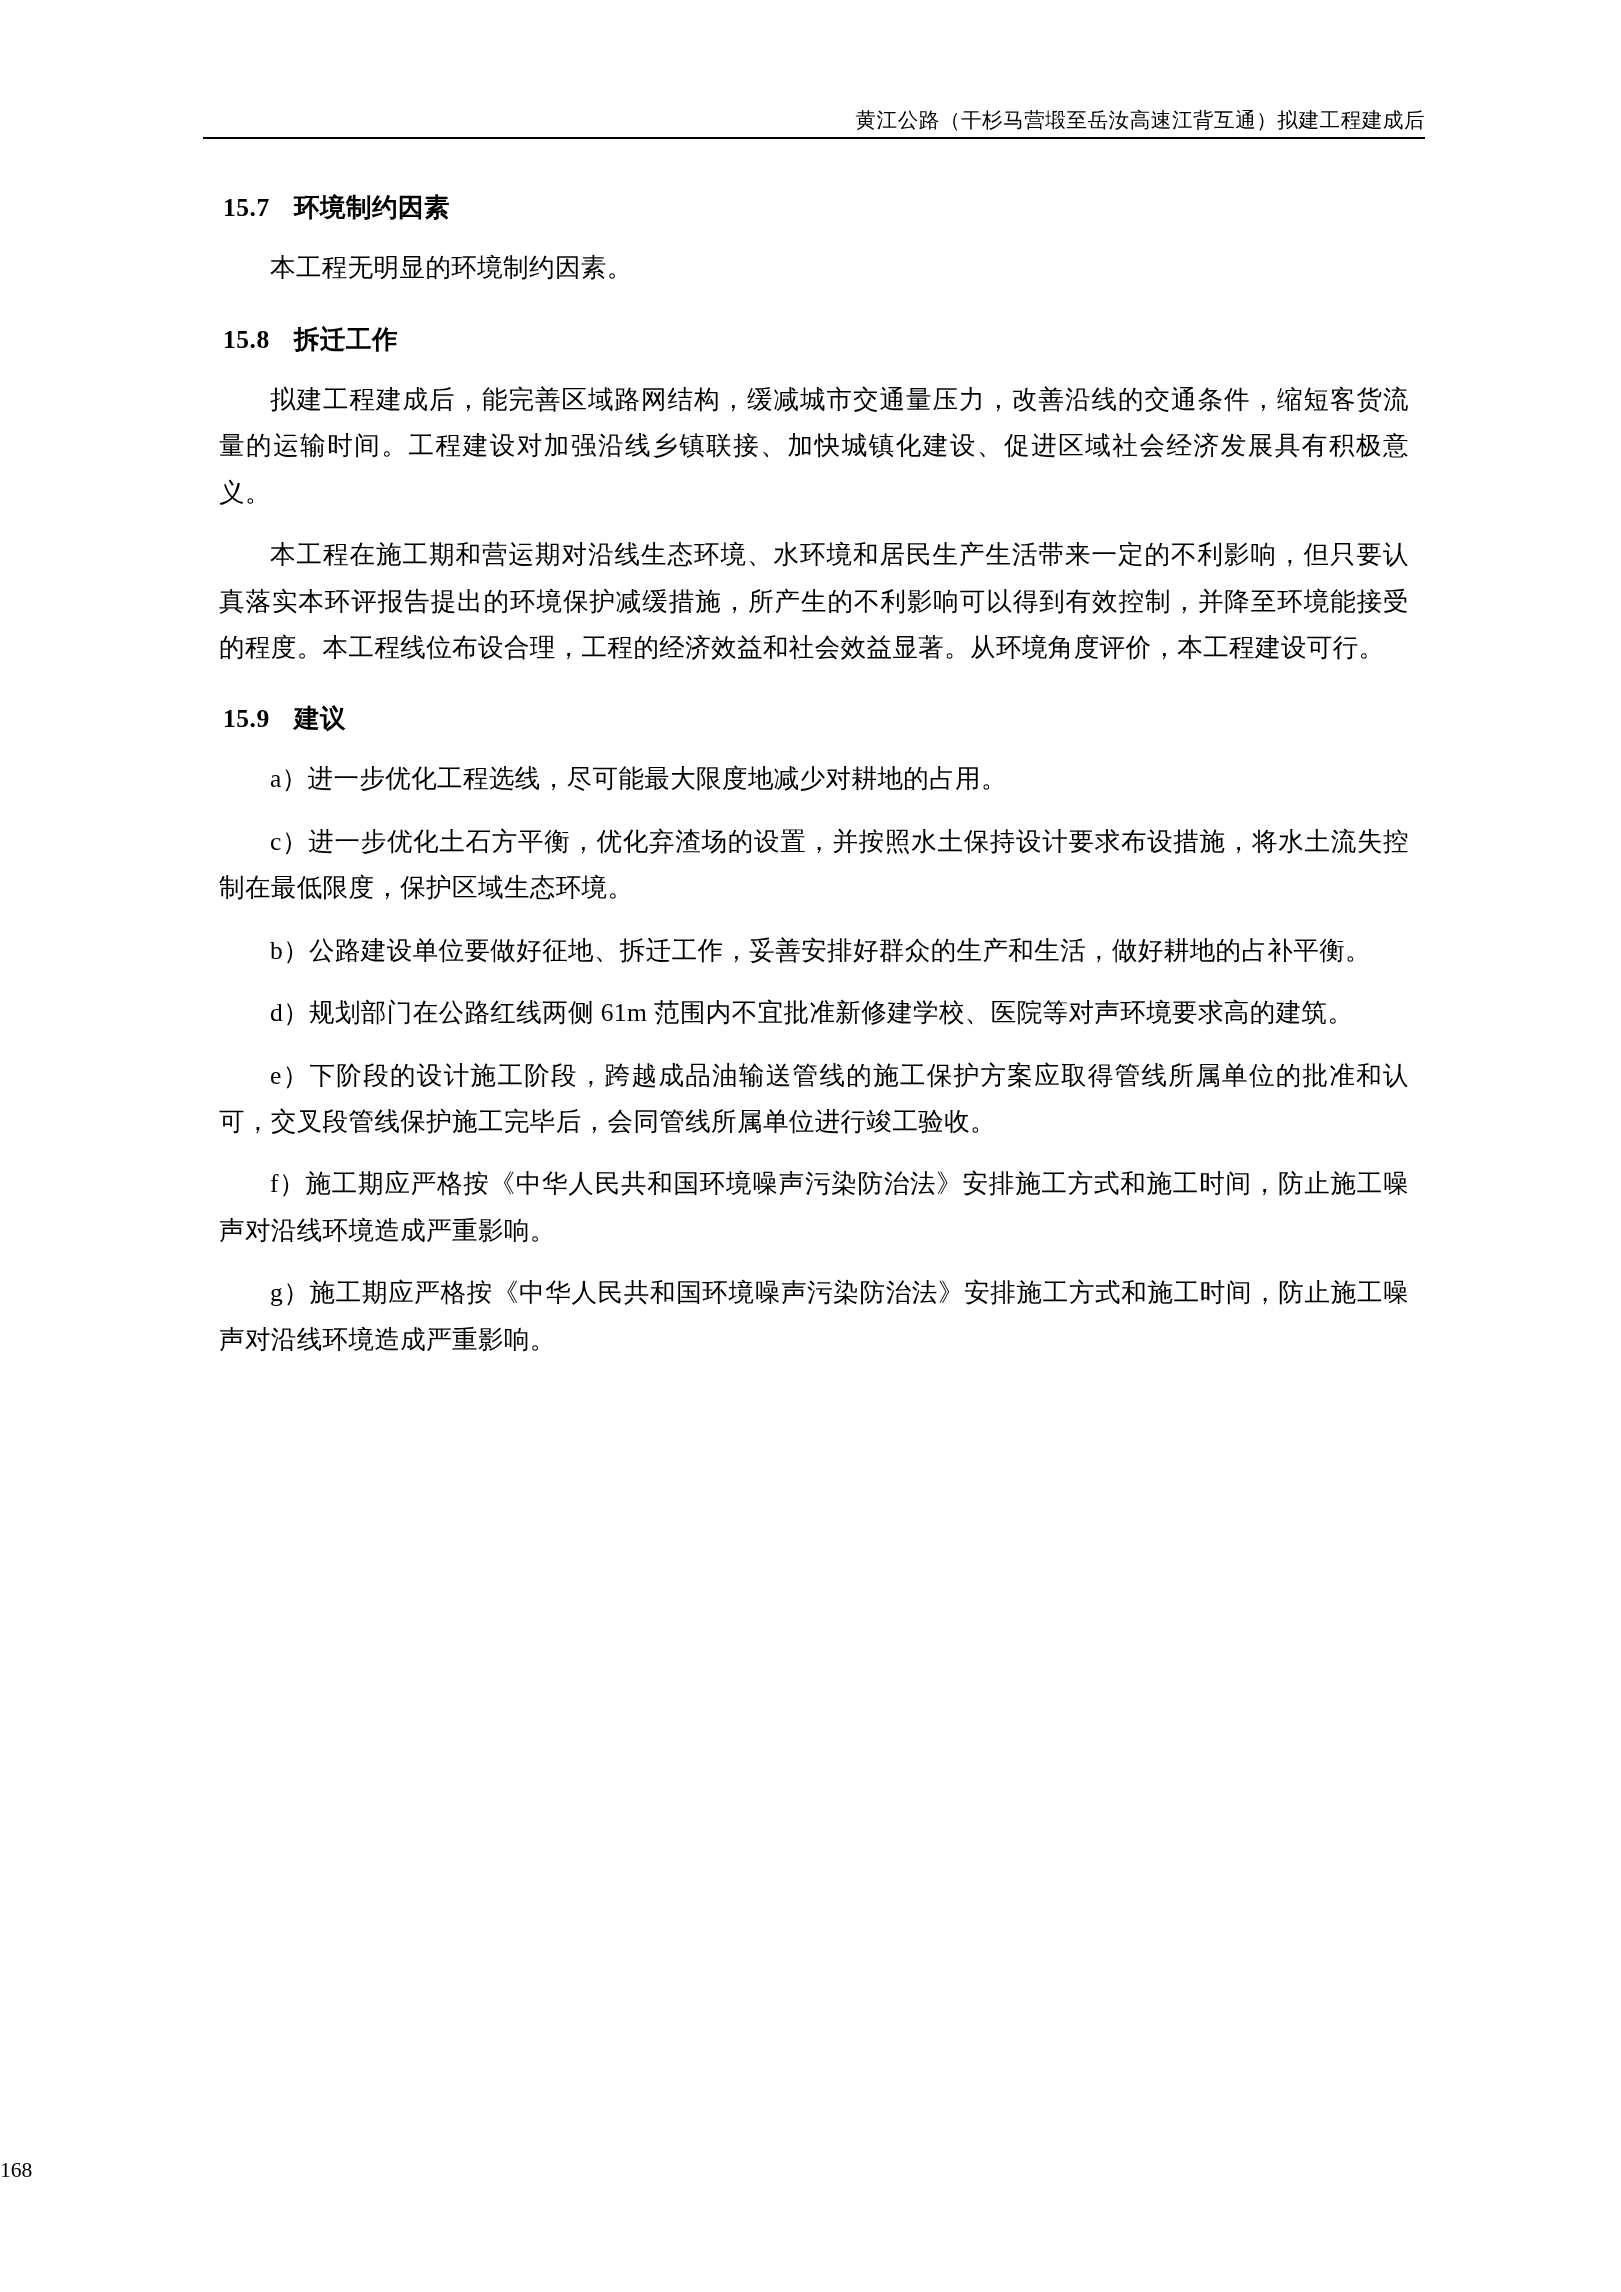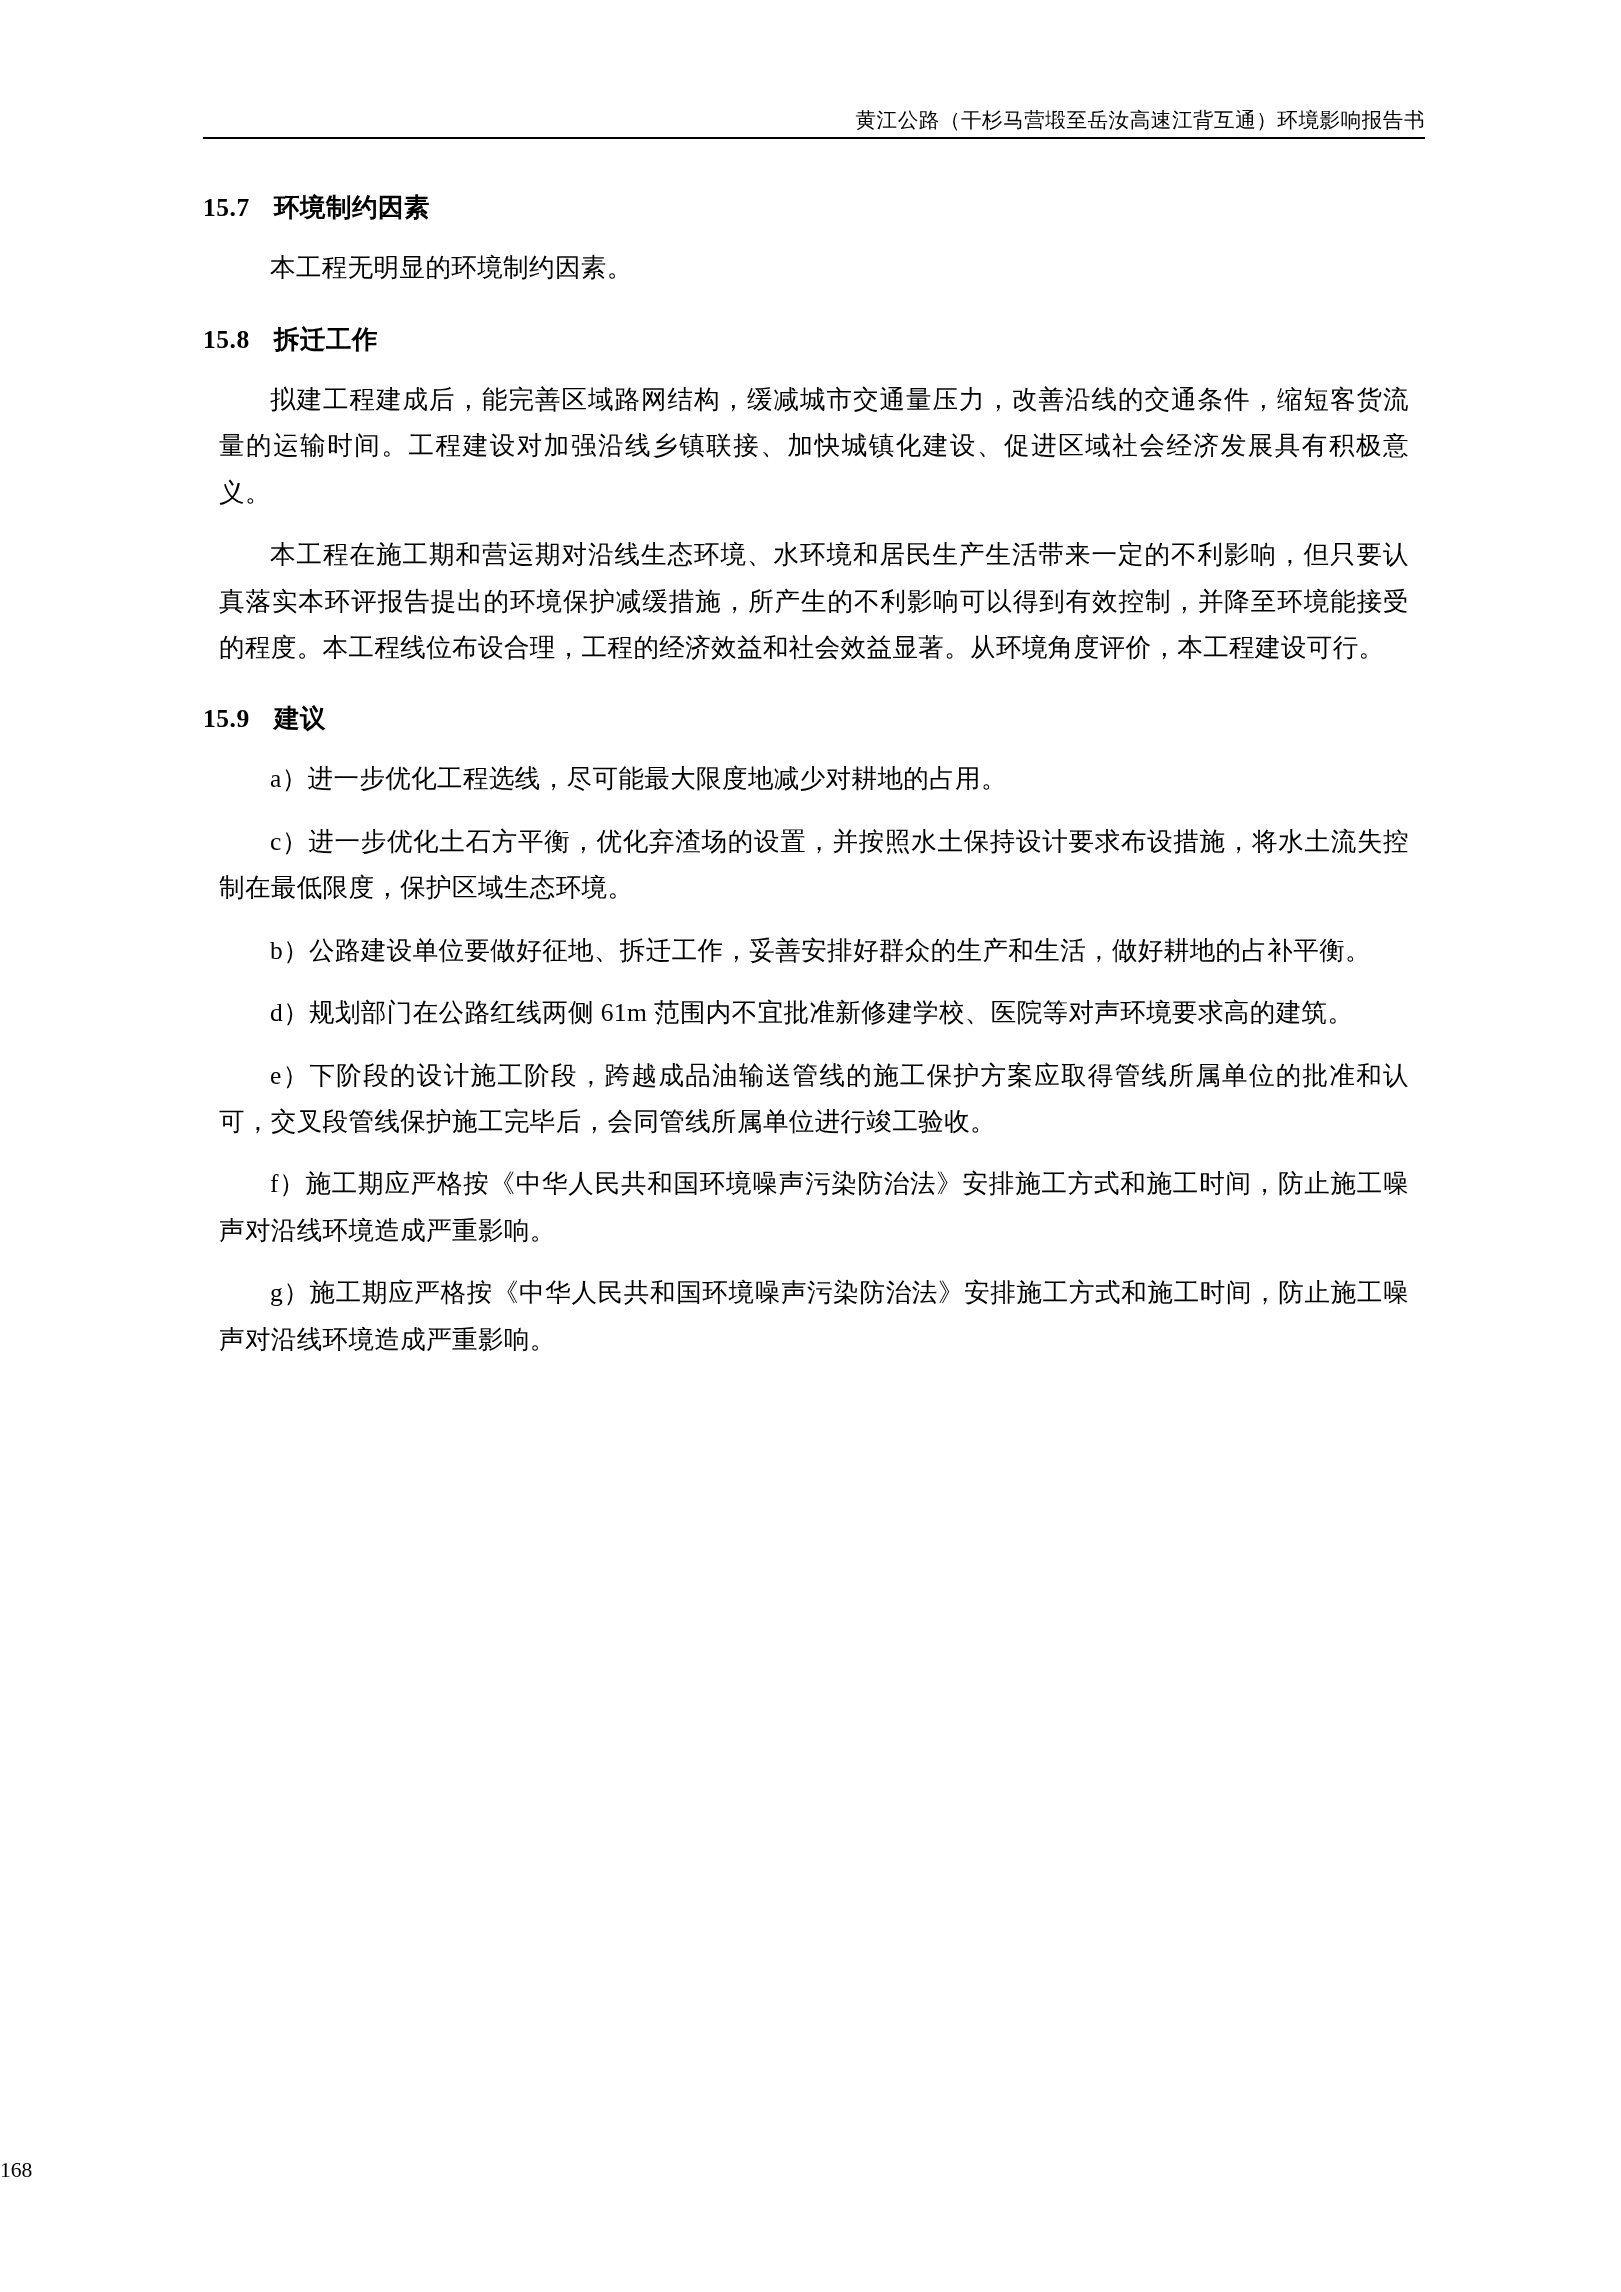--- a/index.html
+++ b/index.html
@@ -51,20 +51,21 @@
     font-size: 25.5px;
     font-weight: bold;
     margin: 0 0 3.9px 0;
     padding: 0;
     line-height: 1.7;
     letter-spacing: 0.5px;
   }
   h2.section .num {
     display: inline-block;
     min-width: 71px;
+    margin-left: 20px;
   }
   p.para {
     font-size: 25.5px;
     line-height: 1.82;
     margin: 16px;
     padding: 0;
     text-indent: 2em;
     text-align: justify;
     text-justify: inter-ideograph;
     letter-spacing: 0.4px;
@@ -78,21 +79,21 @@
     text-align: left;
     font-size: 21.6px;
     font-family: "Liberation Serif", "DejaVu Serif", serif;
   }
 </style>
 </head>
 <body>
 
 <div class="page">
 
-  <div class="header">黄江公路（干杉马营塅至岳汝高速江背互通）环境影响报告书</div>
+  <div class="header">黄江公路（干杉马营塅至岳汝高速江背互通）拟建工程建成后</div>
   <div class="header-rule"></div>
 
   <div class="content">
 
     <h2 class="section">
       <span class="num">15.7</span><span>环境制约因素</span>
     </h2>
     <p class="para">本工程无明显的环境制约因素。</p>
 
     <div class="gap-sm"></div>

